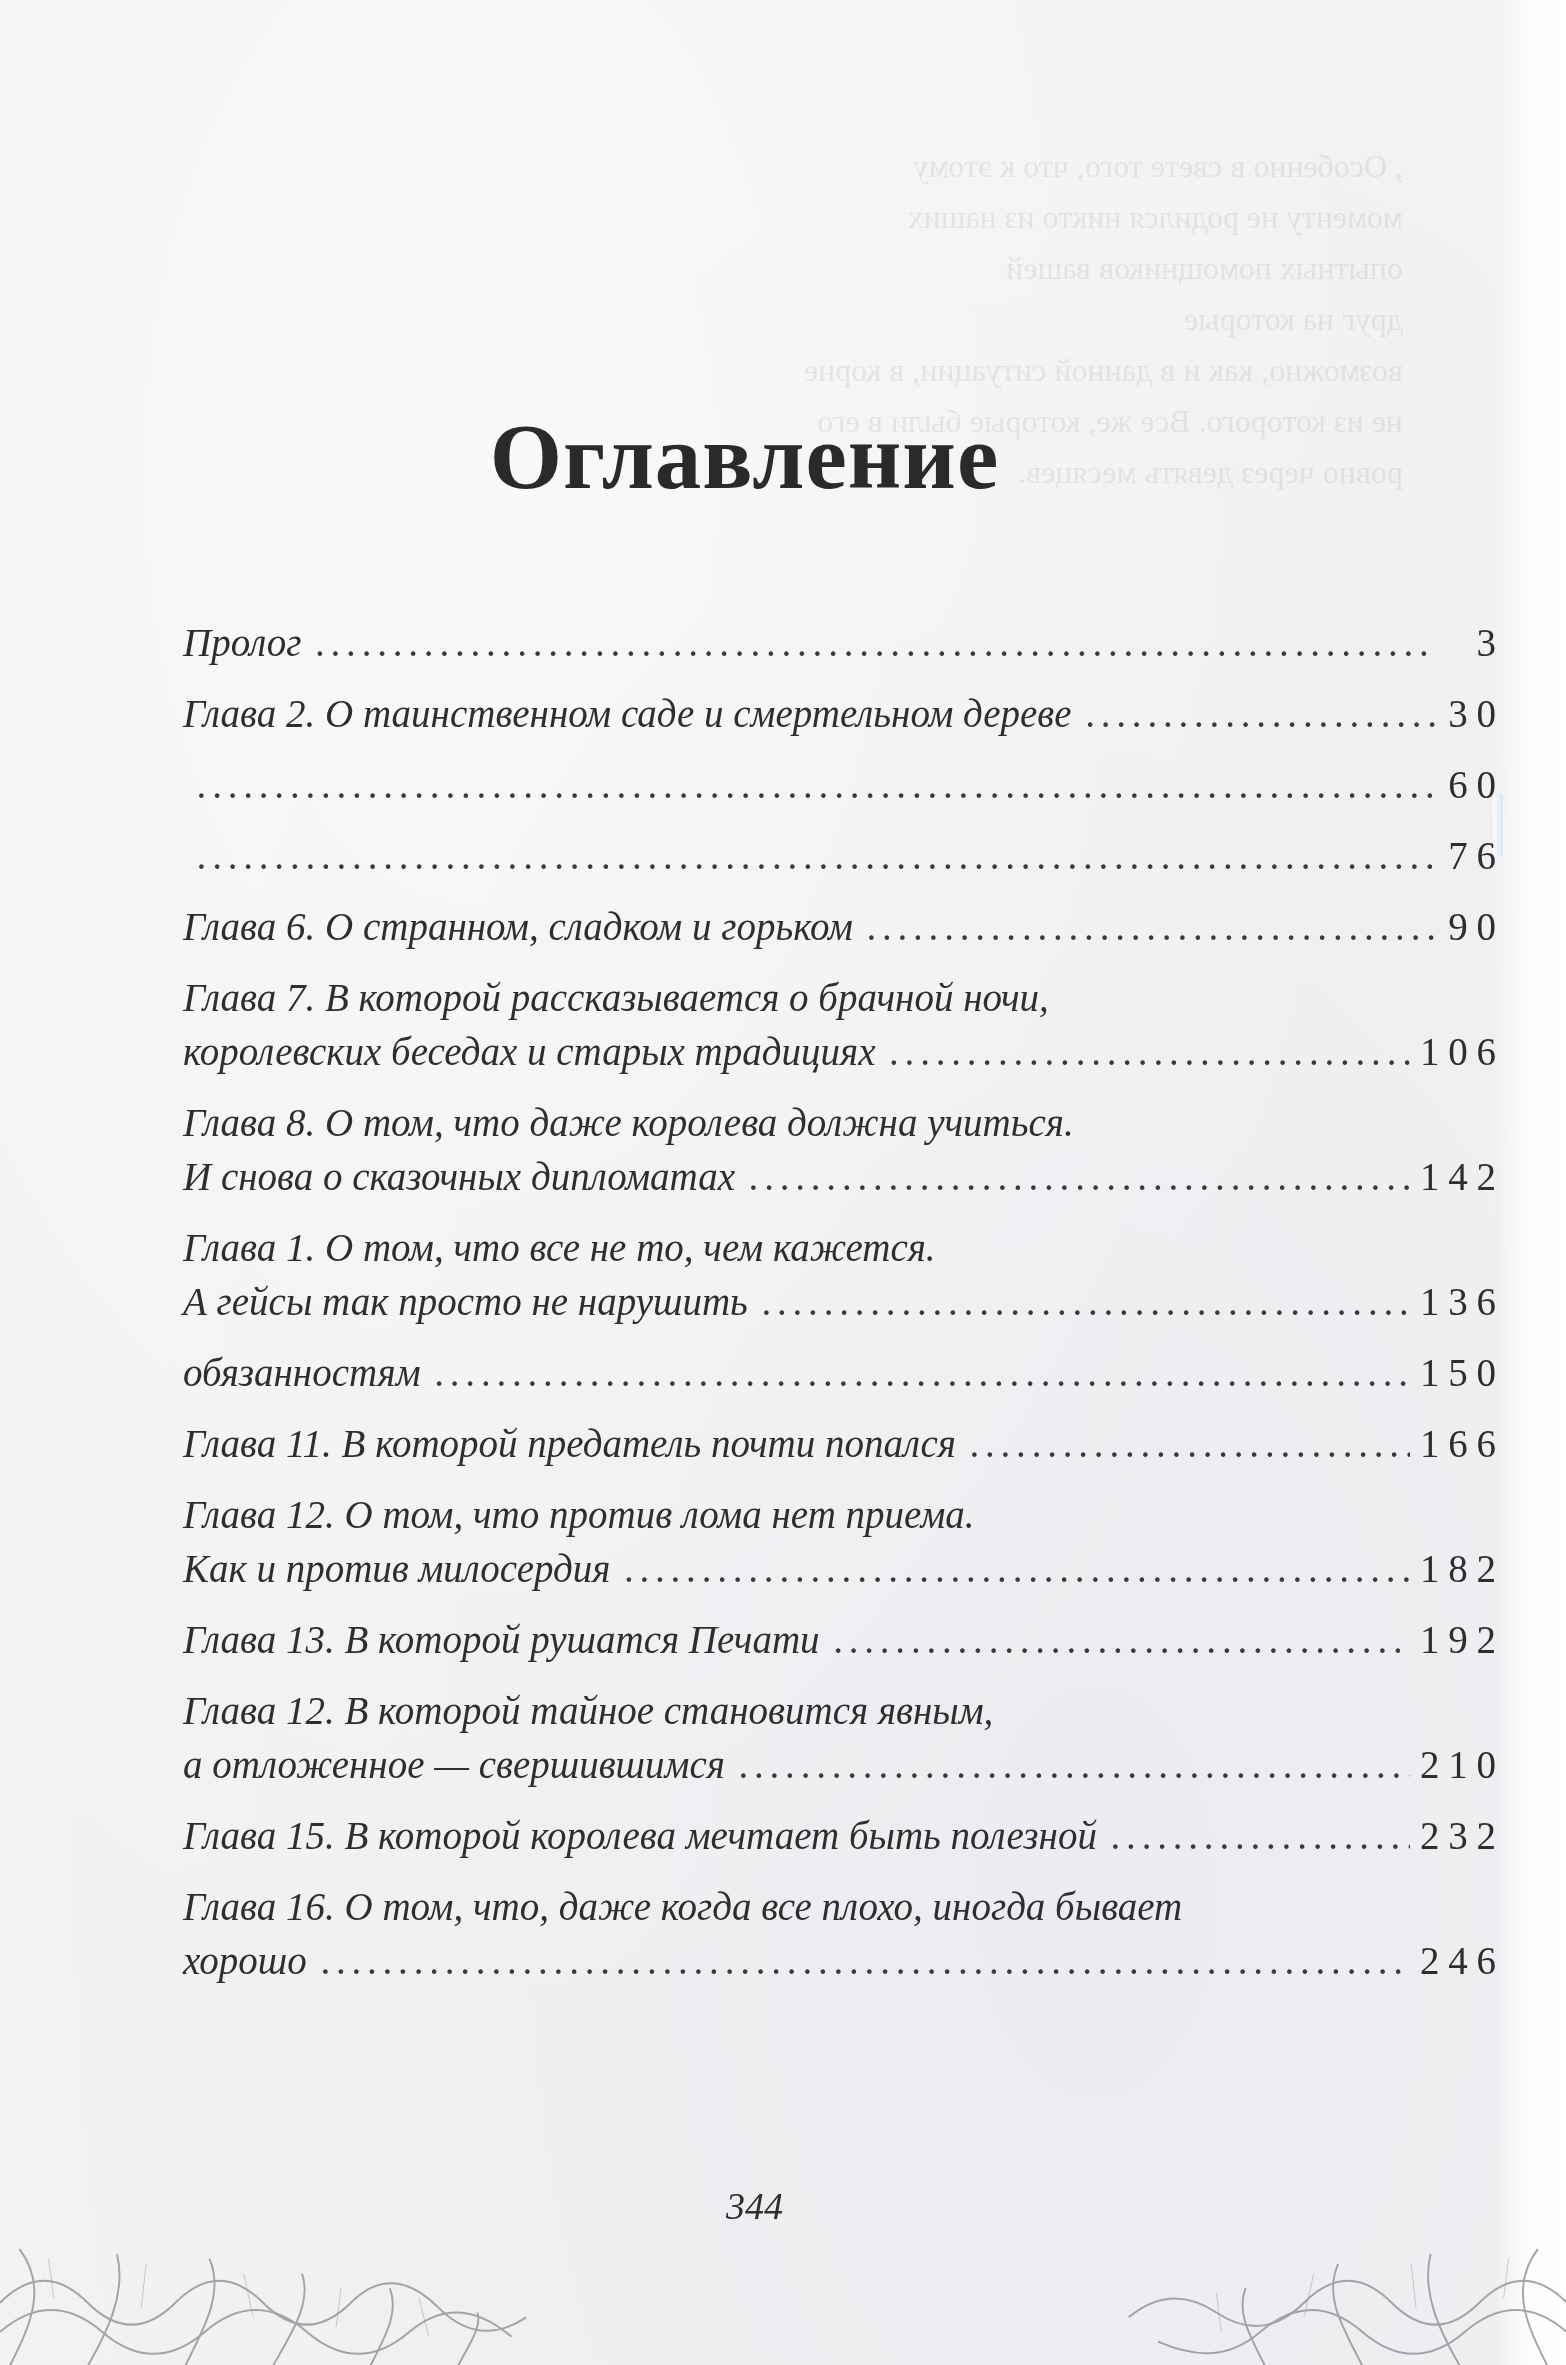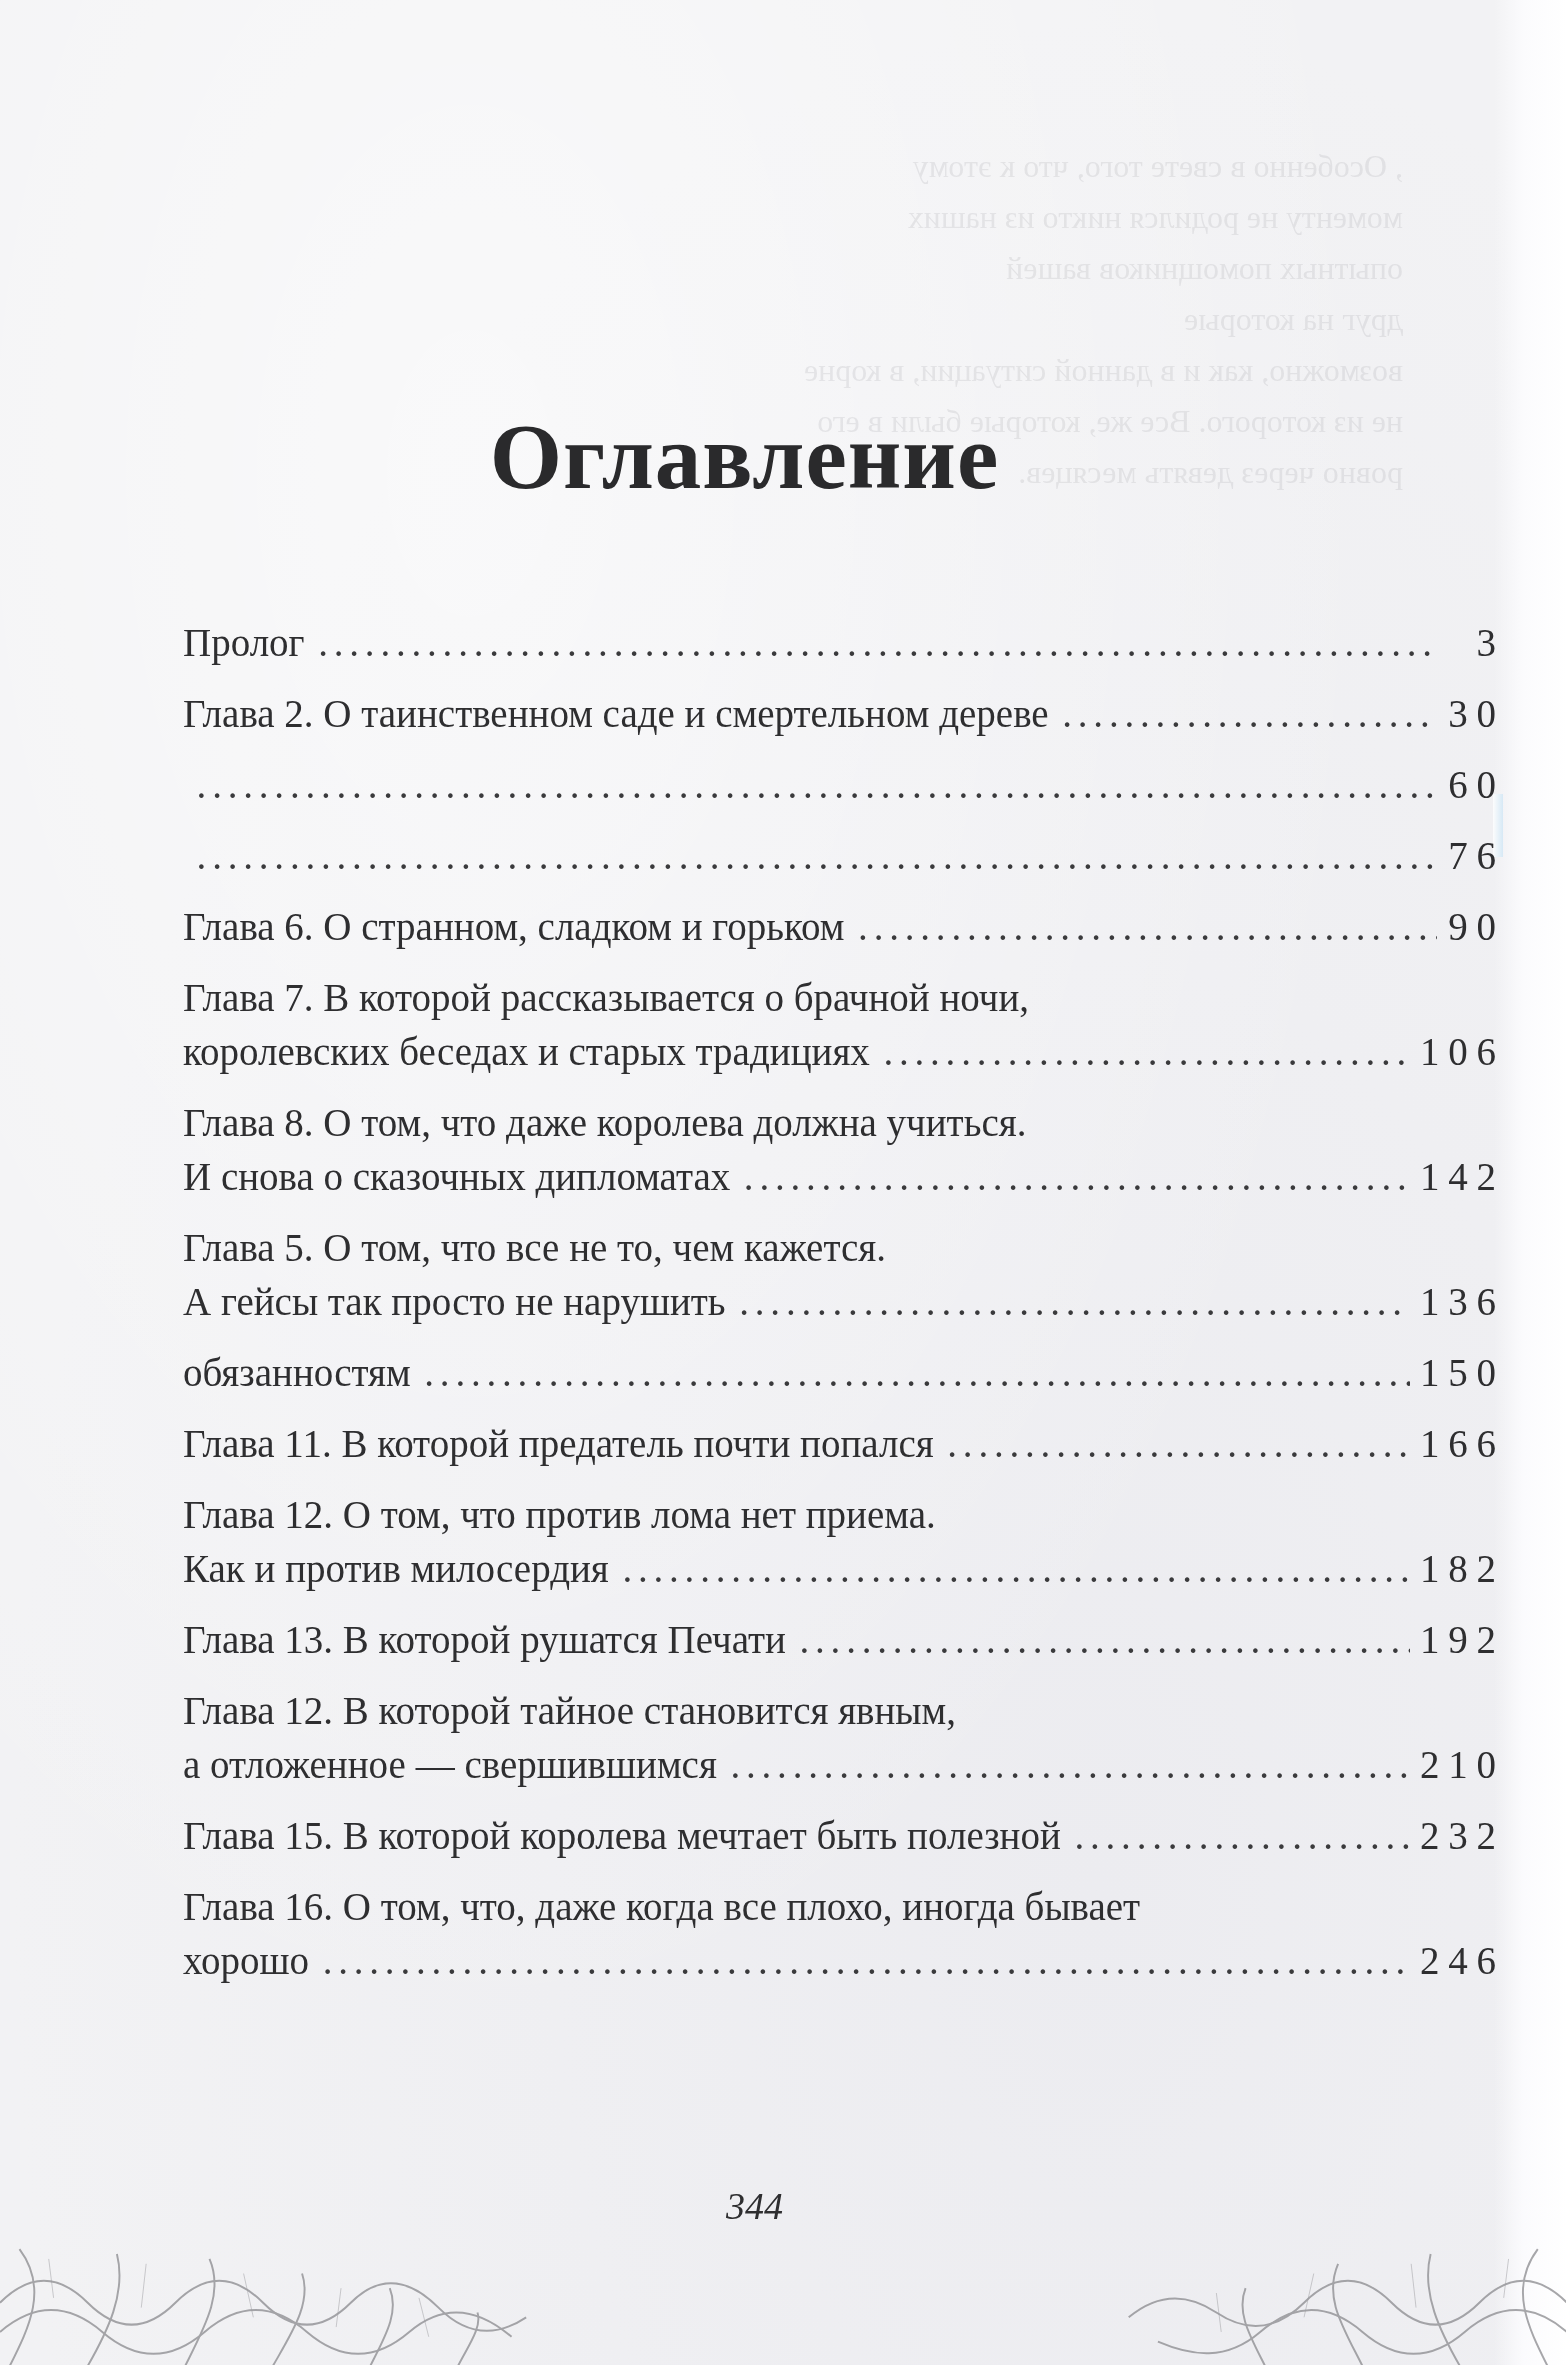--- a/index.html
+++ b/index.html
@@ -77,20 +77,21 @@
   }
   .line {
     display: flex;
     align-items: baseline;
     font-size: 39px;
     line-height: 54px;
     white-space: nowrap;
   }
   .line .text {
     flex: 0 0 auto;
+    font-style: italic;
   }
   .line .leader {
     flex: 1 1 auto;
     overflow: hidden;
     margin: 0 9.7px 0 13.6px;
     letter-spacing: 5.8px;
     color: #3a3a3c;
   }
   .line .leader::before {
     content: "........................................................................................................................................................................................................";
@@ -189,21 +190,21 @@
         <span class="text">Глава 8. О том, что даже королева должна учиться.</span>
       </div>
       <div class="line">
         <span class="text">И снова о сказочных дипломатах</span>
         <span class="leader"></span>
         <span class="page">142</span>
       </div>
     </div>
     <div class="entry">
       <div class="line">
-        <span class="text">Глава 5. О том, что все не то, чем кажется.</span>
+        <span class="text">Глава 1. О том, что все не то, чем кажется.</span>
       </div>
       <div class="line">
         <span class="text">А гейсы так просто не нарушить</span>
         <span class="leader"></span>
         <span class="page">136</span>
       </div>
     </div>
     <div class="entry">
       <div class="line">
         <span class="text">обязанностям</span>

